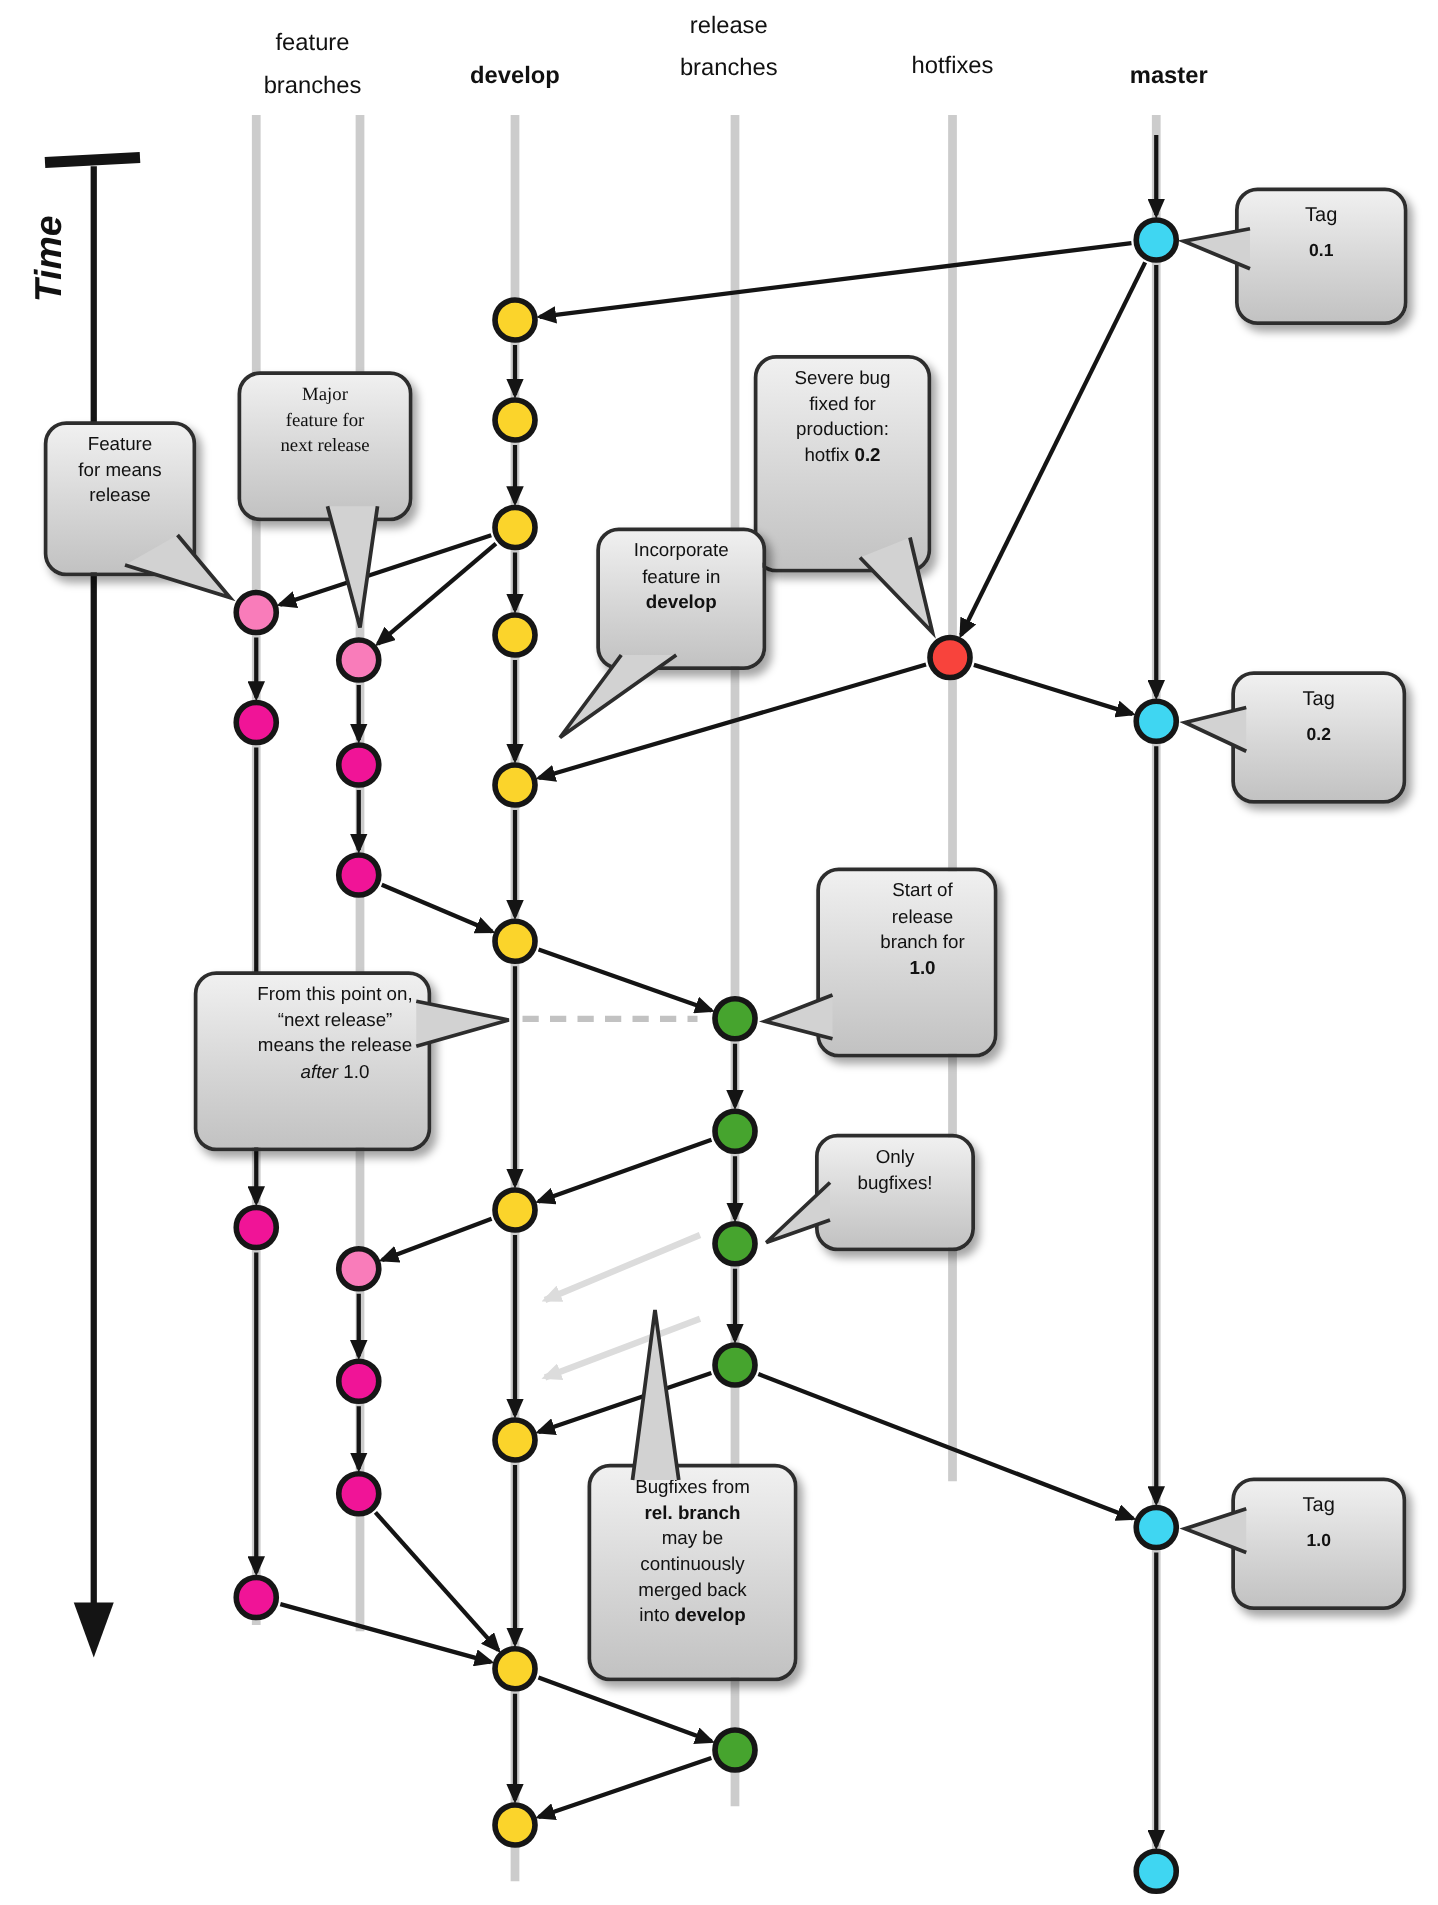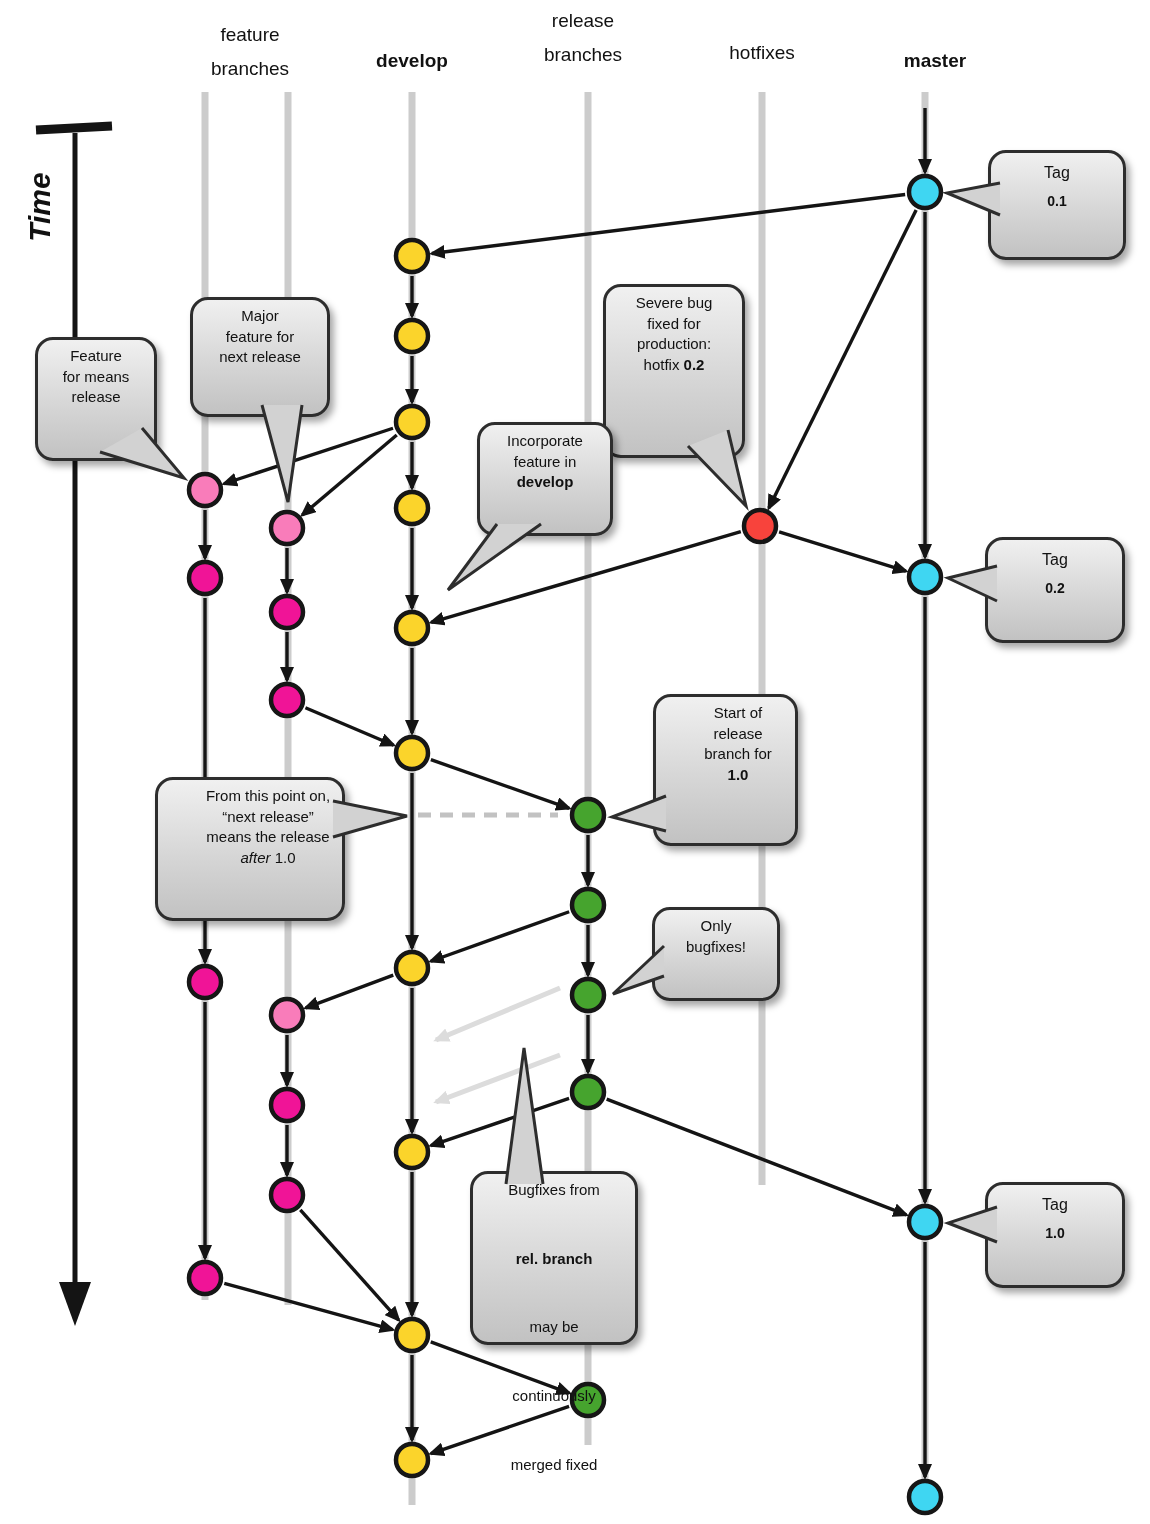--- a/index.html
+++ b/index.html
@@ -152,21 +152,21 @@
   <div id="callouts">
       <div class="callout tag" style="left: 988px; top: 150px; width: 138px; height: 110px;">
         <div class="cl-line"><span class="seg ">Tag</span></div>
         <div class="cl-line"><span class="seg b L">0.1</span></div>
       </div>
       <div class="callout" style="left: 35px; top: 337px; width: 122px; height: 124px;">
         <div class="cl-line"><span class="seg ">Feature</span></div>
         <div class="cl-line"><span class="seg ">for means</span></div>
         <div class="cl-line"><span class="seg ">release</span></div>
       </div>
-      <div class="callout" style="left: 190px; top: 297px; width: 140px; height: 120px;">
+      <div class="callout" style="left: 190px; top: 297px; width: 140px; height: 120px; font-family: Liberation Serif, serif;">
         <div class="cl-line"><span class="seg ">Major</span></div>
         <div class="cl-line"><span class="seg ">feature for</span></div>
         <div class="cl-line"><span class="seg ">next release</span></div>
       </div>
       <div class="callout" style="left: 603px; top: 284px; width: 142px; height: 174px;">
         <div class="cl-line"><span class="seg ">Severe bug</span></div>
         <div class="cl-line"><span class="seg ">fixed for</span></div>
         <div class="cl-line"><span class="seg ">production:</span></div>
         <div class="cl-line"><span class="seg ">hotfix </span><span class="seg b">0.2</span></div>
       </div>
@@ -188,26 +188,26 @@
       <div class="callout" style="left: 155px; top: 777px; width: 190px; height: 144px; padding-left: 44px;">
         <div class="cl-line"><span class="seg ">From this point on,</span></div>
         <div class="cl-line"><span class="seg ">“next release”</span></div>
         <div class="cl-line"><span class="seg ">means the release</span></div>
         <div class="cl-line"><span class="seg i">after</span><span class="seg "> 1.0</span></div>
       </div>
       <div class="callout" style="left: 652px; top: 907px; width: 128px; height: 94px;">
         <div class="cl-line"><span class="seg ">Only</span></div>
         <div class="cl-line"><span class="seg ">bugfixes!</span></div>
       </div>
-      <div class="callout" style="left: 470px; top: 1171px; width: 168px; height: 174px; gap: 48px;">
+      <div class="callout" style="left: 470px; top: 1171px; width: 168px; height: 174px;">
         <div class="cl-line"><span class="seg ">Bugfixes from</span></div>
         <div class="cl-line"><span class="seg b">rel. branch</span></div>
         <div class="cl-line"><span class="seg ">may be</span></div>
         <div class="cl-line"><span class="seg ">continuously</span></div>
-        <div class="cl-line"><span class="seg ">merged fixed</span></div>
+        <div class="cl-line"><span class="seg ">merged back</span></div>
         <div class="cl-line"><span class="seg ">into </span><span class="seg b">develop</span></div>
       </div>
       <div class="callout tag" style="left: 985px; top: 1182px; width: 140px; height: 106px;">
         <div class="cl-line"><span class="seg ">Tag</span></div>
         <div class="cl-line"><span class="seg b L">1.0</span></div>
       </div>
     </div>
   <svg id="overlay-layer" width="1150" height="1524" viewBox="0 0 1150 1524">
       <polygon points="1000,183 947,193 1000,215" fill="#d2d2d2"></polygon>
       <path d="M1000,183 L947,193 L1000,215" fill="none" stroke="#2d2d2d" stroke-width="3"></path>

